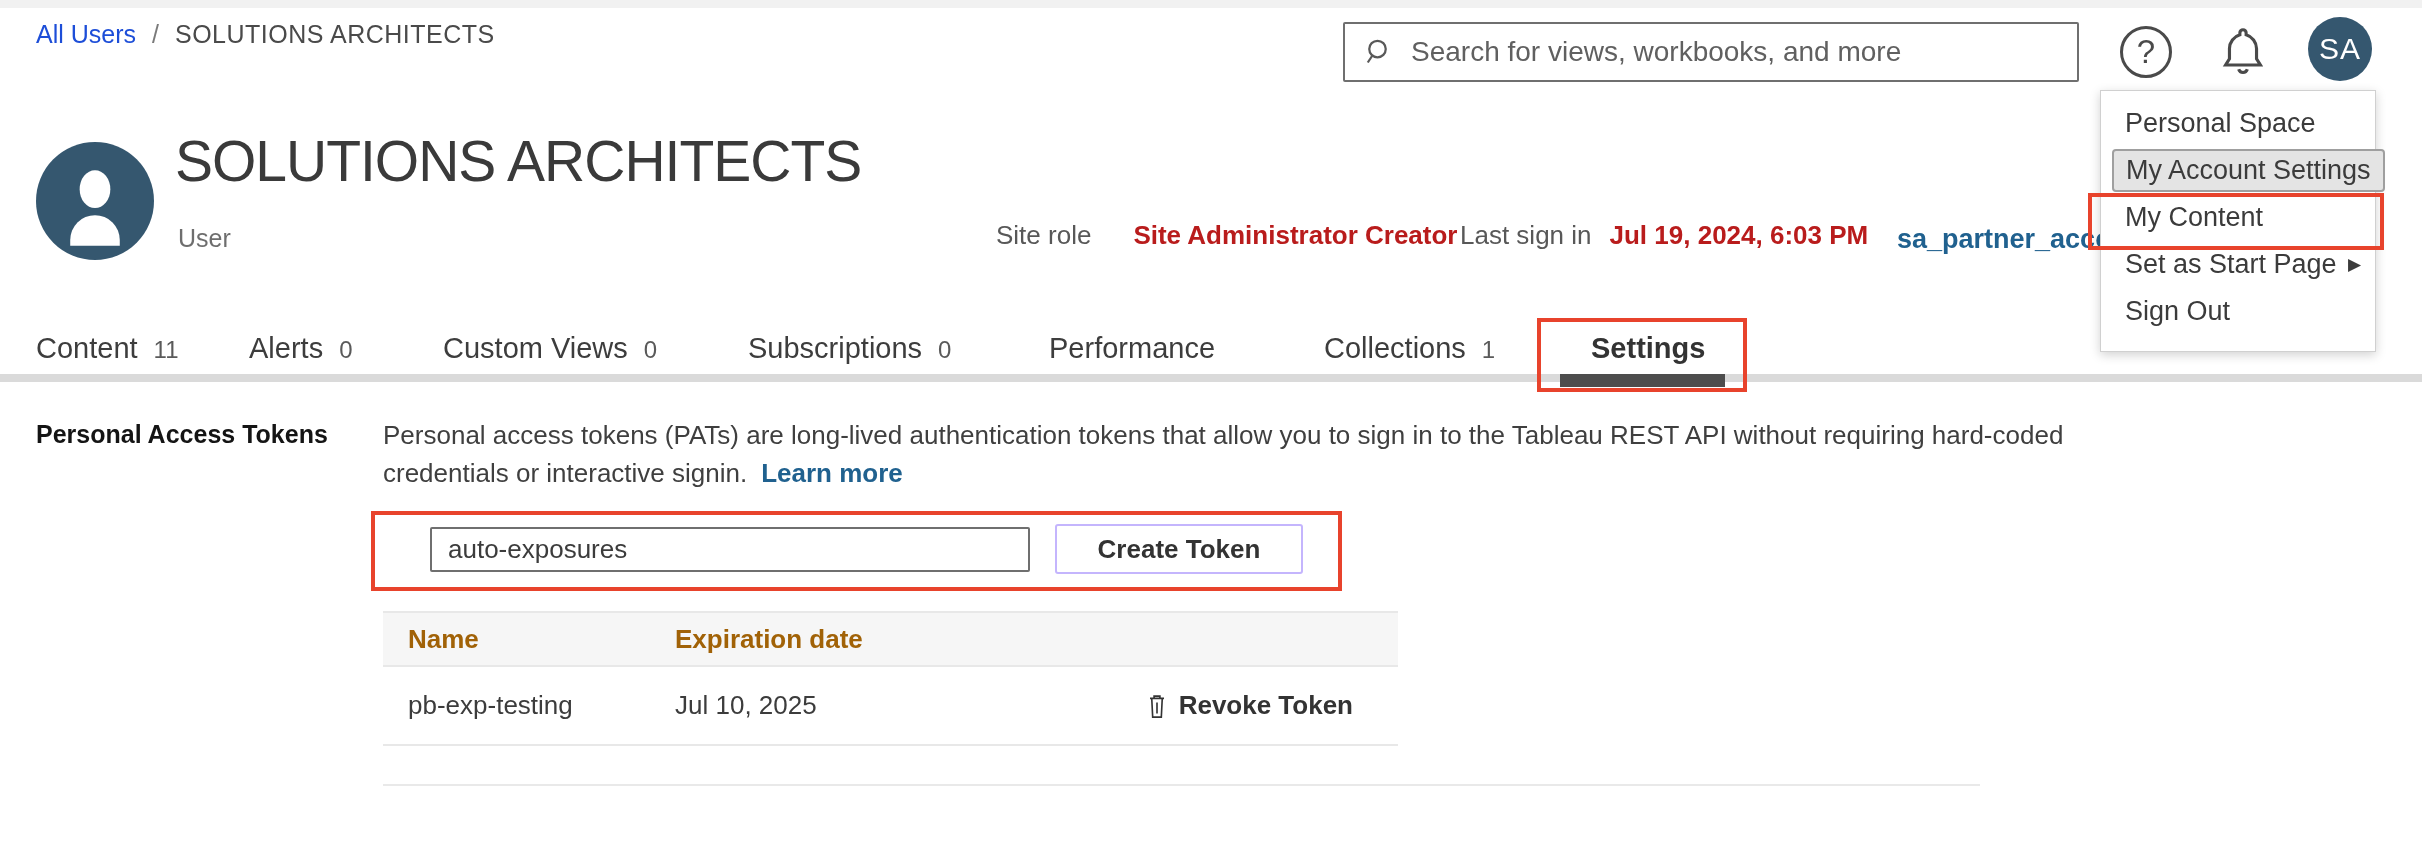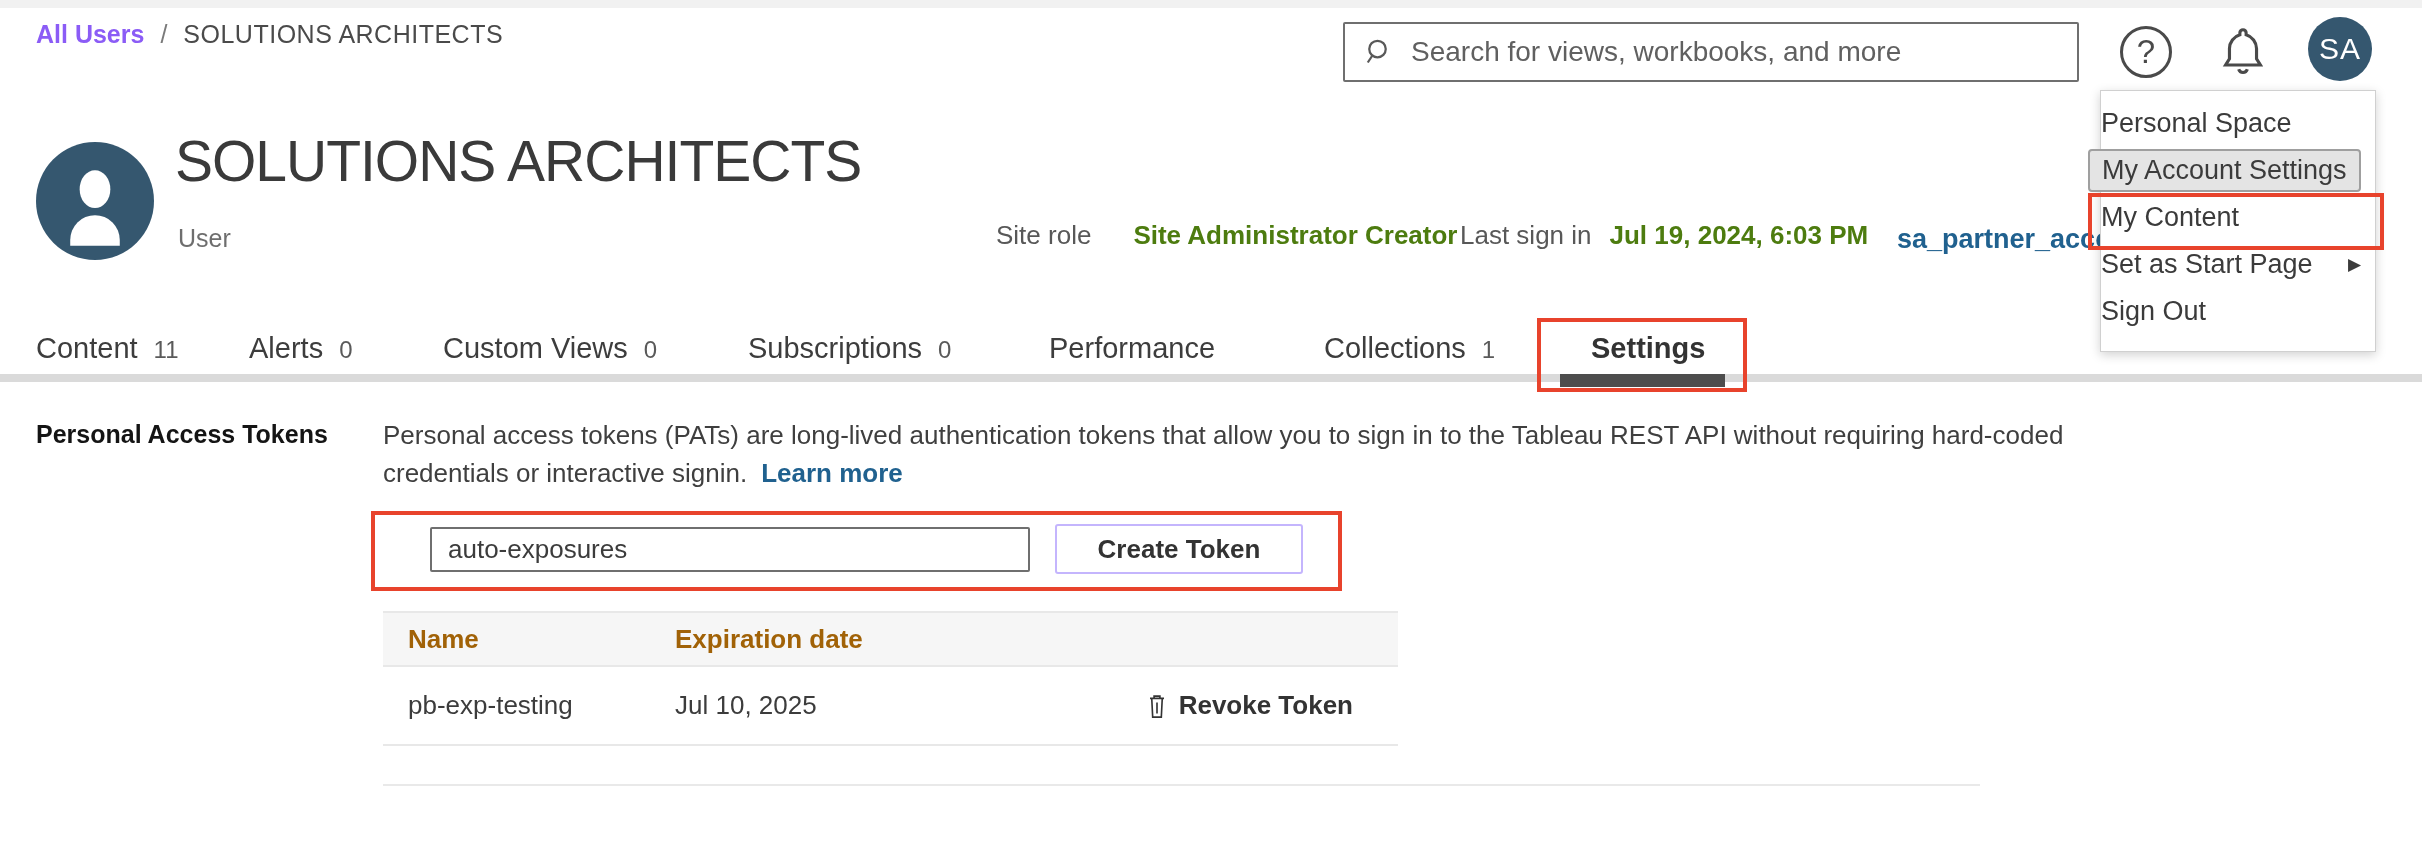--- a/index.html
+++ b/index.html
@@ -5,21 +5,21 @@
   * { margin:0; padding:0; box-sizing:border-box; }
   html,body { background:#fff; }
   .screen {
     position:relative; width:2422px; height:850px; overflow:hidden;
     background:#fff; font-family:"Liberation Sans", sans-serif; color:#3b3b3b;
   }
   .top-strip { position:absolute; top:0; left:0; right:0; height:8px; background:#f1f1f1; }
 
   
   .breadcrumb { position:absolute; left:36px; top:20px; font-size:25px; display:flex; gap:16px; align-items:baseline; }
-  .crumb-root { color:#8b5cf6; font-weight:bold; cursor:pointer; }
+  .crumb-root { color:#1d4ed8; font-weight:normal; cursor:pointer; }
   .crumb-sep { color:#7a7a7a; }
   .crumb-current { color:#4a4a4a; letter-spacing:.5px; }
 
   
   .search-box {
     position:absolute; left:1343px; top:22px; width:736px; height:60px;
     border:2px solid #6f6f6f; border-radius:2px; background:#fff;
     display:flex; align-items:center; padding:0 16px; gap:14px;
   }
   .search-box input {
@@ -39,21 +39,21 @@
     position:absolute; left:2308px; top:17px; width:64px; height:64px; border-radius:50%;
     background:#35576f; color:#fff; font-size:30px; display:flex; align-items:center; justify-content:center;
     letter-spacing:1px;
   }
 
   
   .user-menu {
     position:absolute; left:2100px; top:90px; width:276px; height:262px; background:#fff;
     border:1px solid #d0d0d0; box-shadow:0 3px 10px rgba(0,0,0,.18); z-index:10; padding-top:9px;
   }
-  .menu-item { position:relative; height:47px; line-height:47px; font-size:27px; color:#3b3b3b; white-space:nowrap; }
+  .menu-item { position:relative; height:47px; line-height:47px; padding-left:24px; font-size:27px; color:#3b3b3b; white-space:nowrap; }
   .menu-pill {
     display:inline-block; line-height:normal; padding:4px 12px; margin-left:-13px;
     background:#e4e4e4; border:2px solid #9f9f9f; border-radius:4px;
   }
   .submenu-arrow { position:absolute; right:14px; top:0; font-size:17px; color:#3b3b3b; }
 
   
   .anno { position:absolute; border:4px solid #e8432c; background:transparent; pointer-events:none; }
   .anno-menu { left:2088px; top:193px; width:296px; height:57px; z-index:12; }
   .anno-tab { left:1537px; top:318px; width:210px; height:74px; z-index:5; }
@@ -64,21 +64,21 @@
     position:absolute; left:36px; top:142px; width:118px; height:118px; border-radius:50%;
     background:#35576f; display:flex; align-items:center; justify-content:center;
   }
   .page-title { position:absolute; left:175px; top:128px; font-size:57px; color:#3a3a3a; letter-spacing:-1px; white-space:nowrap; }
   .page-subtitle { position:absolute; left:178px; top:224px; font-size:25px; color:#6e6e6e;text-align:center; }
 
   .meta { position:absolute; top:220px; display:flex; gap:18px; align-items:baseline; font-size:26px; }
   .meta-siterole { left:996px;gap:42px; }
   .meta-lastsignin { left:1460px; }
   .meta-label { color:#585858; }
-  .meta-value { color:#4d7c0f; font-weight:bold; }
+  .meta-value { color:#b91c1c; font-weight:bold; }
   .account-link { position:absolute; left:1897px; top:224px; font-size:27px; font-weight:bold; color:#20618f; z-index:1; white-space:nowrap; }
 
   
   .tab { position:absolute; top:332px; display:flex; align-items:baseline; gap:16px; cursor:pointer; }
   .tab-label { font-size:29px; color:#3d3d3d; white-space:nowrap; }
   .tab-count { font-size:24px; color:#5a5a5a; }
   .tab-settings .tab-label { font-weight:bold; color:#333; }
   .tab-track { position:absolute; left:0; right:0; top:374px; height:8px; background:#dadada; z-index:1; }
   .tab-underline { position:absolute; left:1560px; top:374px; width:165px; height:13px; background:#4d4d4d; z-index:2; }
 

